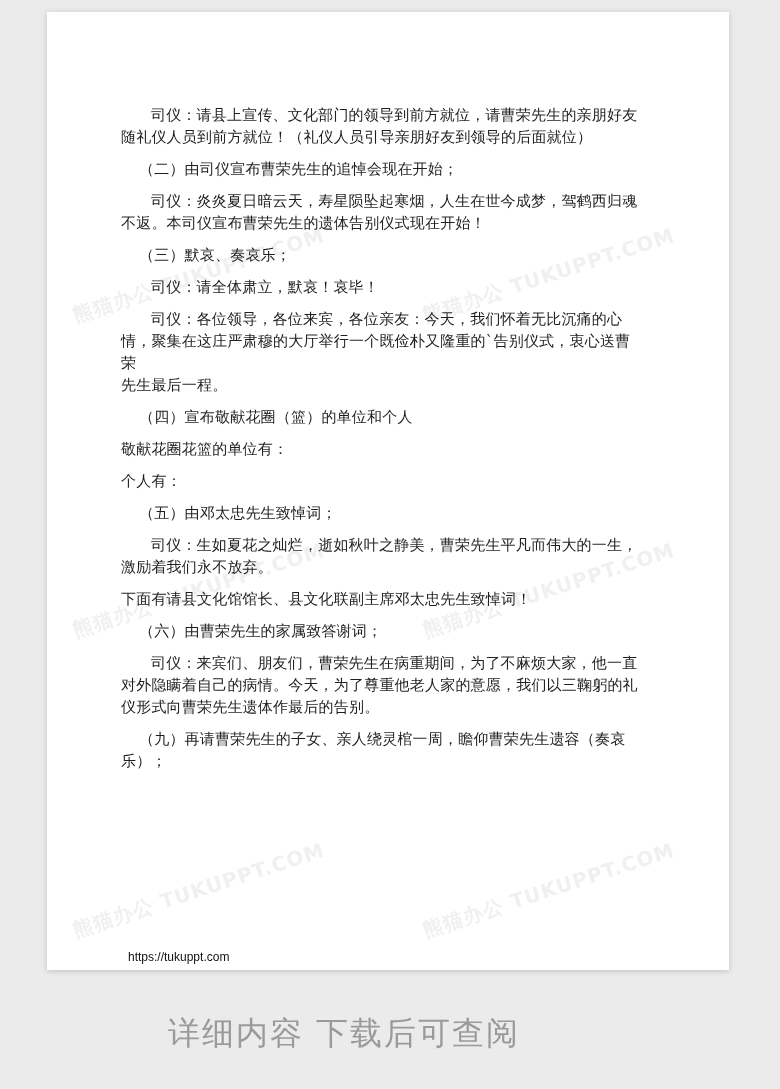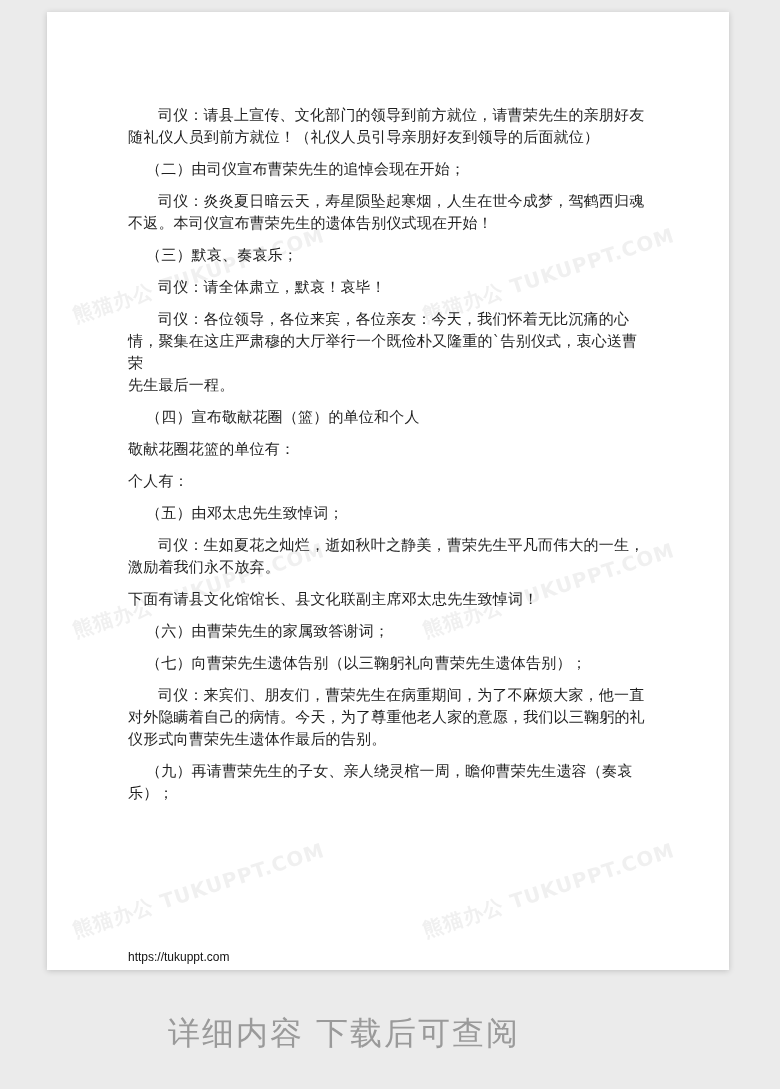--- a/index.html
+++ b/index.html
@@ -19,21 +19,21 @@
     left: 47px;
     top: 12px;
     width: 682px;
     height: 958px;
     background: #ffffff;
     box-shadow: 0 1px 6px rgba(0,0,0,0.18);
     overflow: hidden;
   }
   .content {
     position: absolute;
-    left: 81px;
+    left: 74px;
     top: 92px;
     width: 524px;
     color: #1f1f1f;
     font-size: 15px;
     line-height: 22px;
     letter-spacing: 0.2px;
   }
   .para {
     margin: 0 0 10px 0;
     white-space: pre-line;
@@ -101,21 +101,20 @@
 情，聚集在这庄严肃穆的大厅举行一个既俭朴又隆重的`告别仪式，衷心送曹荣
 先生最后一程。</p>
     <p class="para heading">（四）宣布敬献花圈（篮）的单位和个人</p>
     <p class="para">敬献花圈花篮的单位有：</p>
     <p class="para">个人有：</p>
     <p class="para heading">（五）由邓太忠先生致悼词；</p>
     <p class="para indent">司仪：生如夏花之灿烂，逝如秋叶之静美，曹荣先生平凡而伟大的一生，
 激励着我们永不放弃。</p>
     <p class="para">下面有请县文化馆馆长、县文化联副主席邓太忠先生致悼词！</p>
     <p class="para heading">（六）由曹荣先生的家属致答谢词；</p>
-    <p class="para heading">（七）向曹荣先生遗体告别（以三鞠躬礼向曹荣先生遗体告别）；</p>
     <p class="para indent">司仪：来宾们、朋友们，曹荣先生在病重期间，为了不麻烦大家，他一直
 对外隐瞒着自己的病情。今天，为了尊重他老人家的意愿，我们以三鞠躬的礼
 仪形式向曹荣先生遗体作最后的告别。</p>
     <p class="para heading">（九）再请曹荣先生的子女、亲人绕灵棺一周，瞻仰曹荣先生遗容（奏哀
 乐）；</p>
   </div>
 
   <div class="footer-url">https://tukuppt.com</div>
 </div>
 

